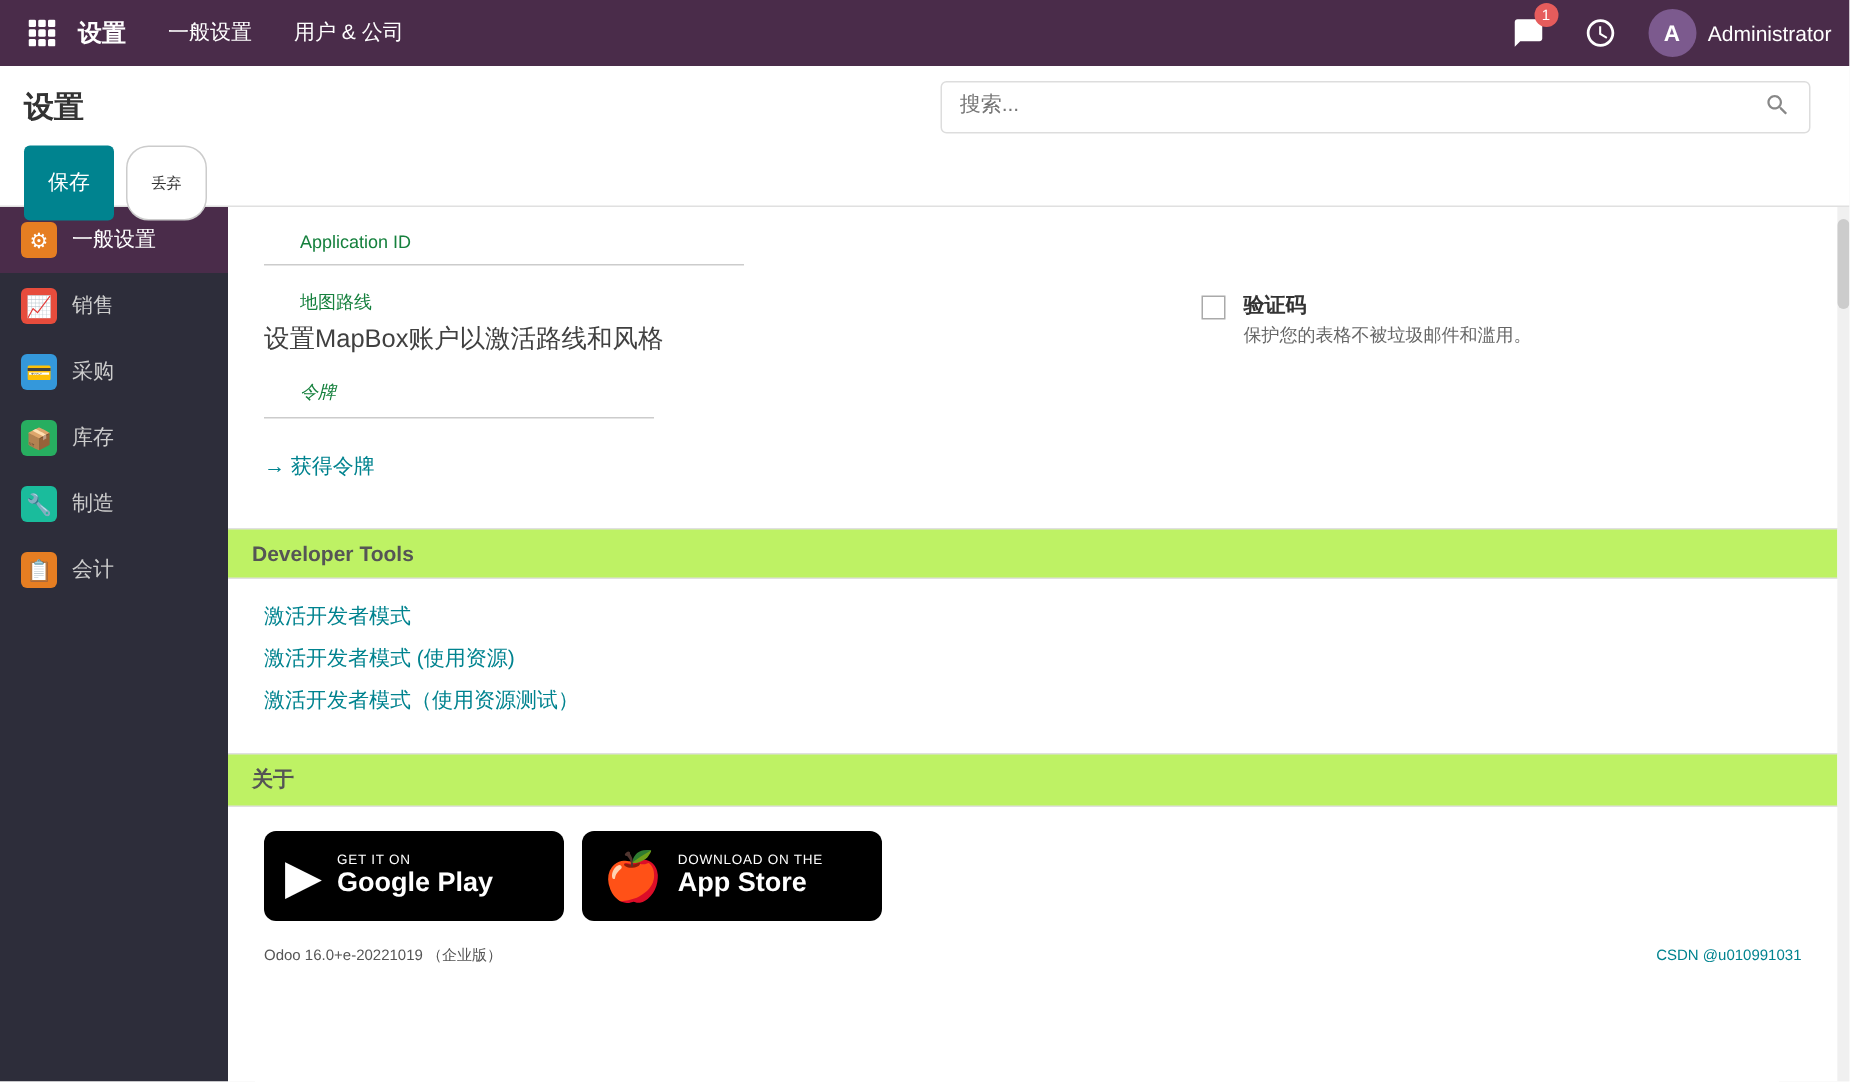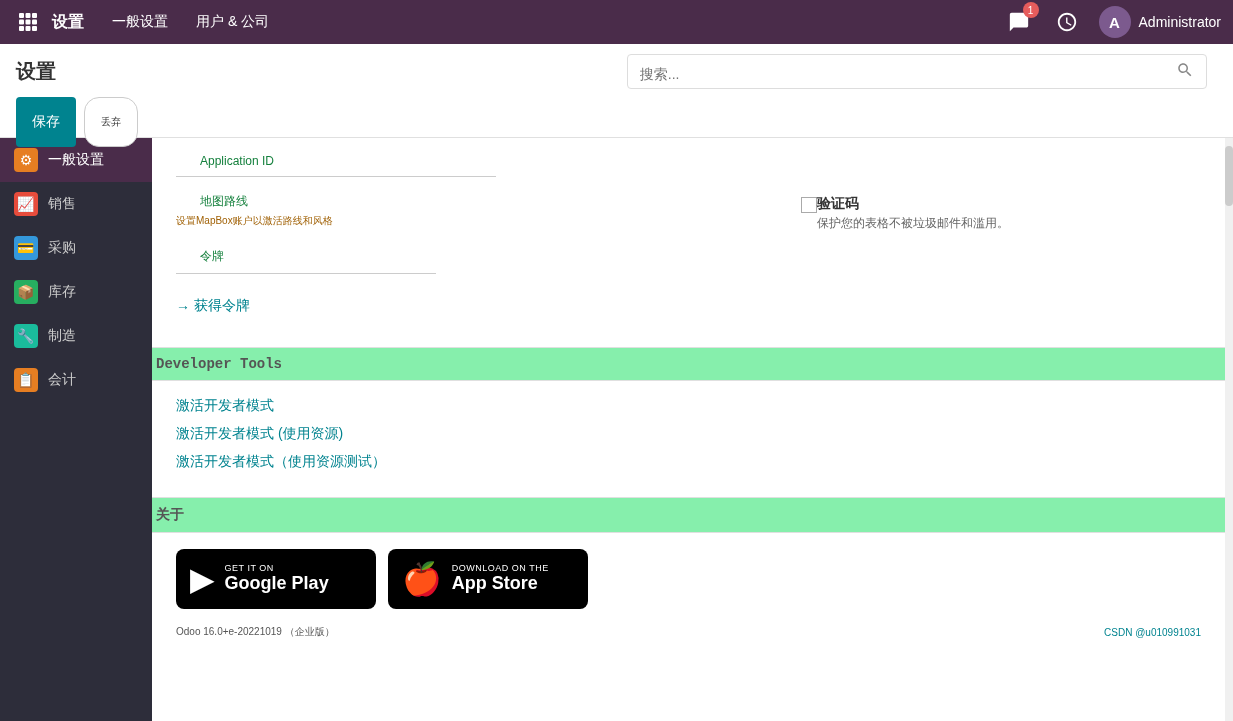--- a/index.html
+++ b/index.html
@@ -50,21 +50,21 @@
       justify-content: center;
     }
     .search-bar {
       width: 580px;
       border: 1px solid #ddd;
       border-radius: 4px;
       padding: 6px 12px;
       font-size: 14px;
       color: #aaa;
       display: flex;
-      align-items: flex-end;
+      align-items: flex-start;
       background: white;
     }
     .search-bar input {
       border: none;
       outline: none;
       flex: 1;
       font-size: 14px;
       color: #333;
     }
     .search-icon-btn { color: #666; cursor: pointer; }
@@ -109,28 +109,27 @@
     }
 
     
     .form-section { padding: 16px 24px; }
     .form-row { display: flex; align-items: flex-start; margin-bottom: 16px; gap: 24px; }
     .form-field { flex: 1; }
     .field-label { font-size: 12px; color: #15803d; margin-bottom: 4px; margin-left: 24px; }
     .field-link { color: #00838f; text-decoration: none; cursor: pointer; display: flex; align-items: center; gap: 4px; font-size: 14px; }
 
     .section-divider {
-      background: #86efac;
-      padding: 8px 4px;
+      background: #bef264;
+      padding: 8px 16px;
       font-size: 14px;
       font-weight: 600;
       color: #555;
       border-top: 1px solid #e0e0e0;
       border-bottom: 1px solid #e0e0e0;
-      font-family: Liberation Mono, monospace;
     }
     .checkbox { width: 16px; height: 16px; border: 1px solid #aaa; margin-top: 2px; cursor: pointer; flex-shrink: 0; background: white; }
     .checkbox-label-group { flex: 1; }
     .checkbox-title { font-size: 14px; font-weight: 600; color: #333; }
     .checkbox-desc { font-size: 12px; color: #666; margin-top: 2px; }
 
     
     .dev-section { padding: 16px 24px; }
     .dev-link { color: #00838f; cursor: pointer; font-size: 14px; display: block; margin-bottom: 10px; }
 
@@ -270,32 +269,32 @@
         <div class="form-row">
           <div class="form-field">
             <div class="field-label">Application ID</div>
             <hr style="border:none;border-bottom:1px solid #ccc;width:320px;margin-top:8px;">
           </div>
         </div>
 
         <div class="form-row">
           <div class="form-field">
             <div class="field-label">地图路线</div>
-            <div style="font-size:10px;color:#a16207;margin-top:4px;">设置MapBox账户以激活路线和风格</div>
-          </div>
-          <div style="display:flex; align-items:flex-start; min-width:400px; padding-top:2px;">
+            <div style="font-size:17px;color:#404040;margin-top:4px;">设置MapBox账户以激活路线和风格</div>
+          </div>
+          <div style="display:flex; align-items:flex-start; gap:12px; min-width:400px; padding-top:2px;">
             <div class="checkbox"></div>
             <div class="checkbox-label-group">
               <div class="checkbox-title">验证码</div>
               <div class="checkbox-desc">保护您的表格不被垃圾邮件和滥用。</div>
             </div>
           </div>
         </div>
 
-        <div style="margin-bottom:6px;">
+        <div style="margin-bottom:6px;font-style:italic;">
           <div class="field-label">令牌</div>
           <hr style="border:none;border-bottom:1px solid #ccc;width:260px;margin-top:8px;">
         </div>
         <div style="margin-bottom: 16px; margin-top: 23px;">
           <a class="field-link">→ 获得令牌</a>
         </div>
       </div>
 
       <div class="section-divider">Developer Tools</div>
       <div class="dev-section">

